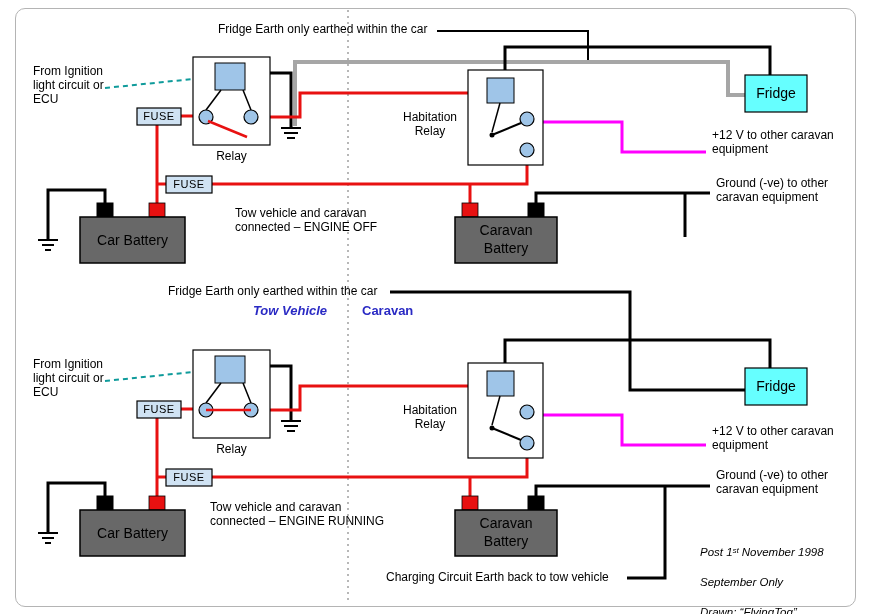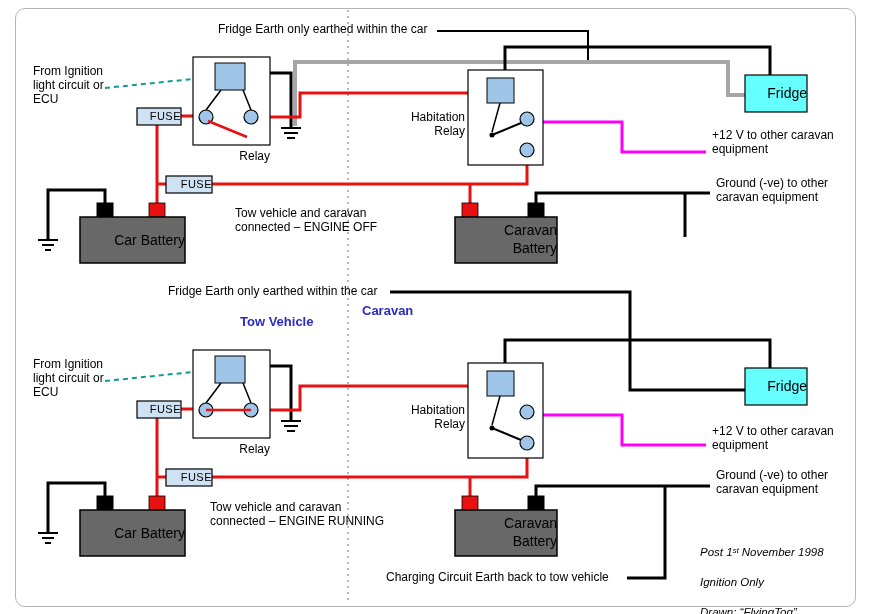--- a/index.html
+++ b/index.html
@@ -2,21 +2,21 @@
 <html style="--wire_red: #e81111; --wire_gray: #a6a6a6; --wire_magenta: #ff00ff; --wire_teal: #0f9b9b; --relay_blue: #9fc5e8; --fuse_blue: #cfe2f3; --battery_gray: #686868; --fridge_cyan: #66ffff; --divider_blue: #2a2ac4;"><head>
 <meta charset="utf-8">
 <style>
   html,body{margin:0;padding:0;background:#fff;}
   #canvas{position:relative;width:870px;height:614px;background:#fff;overflow:hidden;
           font-family:"Liberation Sans",sans-serif;}
   #frame{position:absolute;left:15px;top:8px;width:839px;height:597px;
          border:1px solid #b4b4b4;border-radius:10px;}
   svg{position:absolute;left:0;top:0;}
   .lbl{position:absolute;font-size:12px;color:#000;white-space:pre-line;line-height:1.18;}
-  .lbl-center{text-align:right;}
+  .lbl-center{text-align:center;}
   .fuse-lbl{font-size:11px;letter-spacing:0.5px;}
   .batt-lbl{font-size:14px;color:#000;}
   .fridge-lbl{font-size:14px;}
   .blue-lbl{font-weight:bold;font-size:13px;color:var(--divider_blue,#2a2ac4);}
   .footer-lbl{font-size:11.5px;font-style:italic;line-height:1.3;}
   
   .s-black{stroke:#000;}
   .s-red{stroke:var(--wire_red,#e81111);}
   .s-gray{stroke:var(--wire_gray,#a6a6a6);}
   .s-magenta{stroke:var(--wire_magenta,#ff00ff);}
@@ -174,21 +174,21 @@
   <div class="lbl lbl-center batt-lbl" style="left:455px;top:222px;width:102px;line-height:1.25;">Caravan
 Battery</div>
   <div class="lbl" style="left:235px;top:206px;">Tow vehicle and caravan
 connected – ENGINE OFF</div>
   <div class="lbl lbl-center fridge-lbl" style="left:745px;top:75px;width:62px;line-height:37px;">Fridge</div>
   <div class="lbl" style="left:712px;top:128px;">+12 V to other caravan
 equipment</div>
   <div class="lbl" style="left:716px;top:176px;">Ground (-ve) to other
 caravan equipment</div>
 
-  <div class="lbl blue-lbl" style="left:240px;top:314px;width:100px;text-align:left;">Tow Vehicle</div>
+  <div class="lbl blue-lbl" style="left:240px;top:303px;width:100px;text-align:center;font-style:italic;">Tow Vehicle</div>
   <div class="lbl blue-lbl" style="left:362px;top:303px;">Caravan</div>
 
   <div class="lbl" style="left:168px;top:284px;">Fridge Earth only earthed within the car</div>
   <div class="lbl" style="left:33px;top:357px;">From Ignition
 light circuit or
 ECU</div>
   <div class="lbl lbl-center fuse-lbl" style="left:137px;top:401px;width:44px;line-height:17px;">FUSE</div>
   <div class="lbl lbl-center fuse-lbl" style="left:166px;top:469px;width:46px;line-height:17px;">FUSE</div>
   <div class="lbl lbl-center" style="left:193px;top:442px;width:77px;">Relay</div>
   <div class="lbl lbl-center" style="left:395px;top:403px;width:70px;">Habitation
@@ -200,17 +200,17 @@
 connected – ENGINE RUNNING</div>
   <div class="lbl lbl-center fridge-lbl" style="left:745px;top:368px;width:62px;line-height:37px;">Fridge</div>
   <div class="lbl" style="left:712px;top:424px;">+12 V to other caravan
 equipment</div>
   <div class="lbl" style="left:716px;top:468px;">Ground (-ve) to other
 caravan equipment</div>
   <div class="lbl" style="left:386px;top:570px;">Charging Circuit Earth back to tow vehicle</div>
 
   <div class="lbl footer-lbl" style="left:700px;top:530px;">
     <div>Post 1ˢᵗ November 1998</div>
-    <div>Ignition  Only</div>
+    <div>September  Only</div>
     <div>Drawn:  “FlyingTog”</div>
     
   </div>
 </div>
 
 </body></html>

